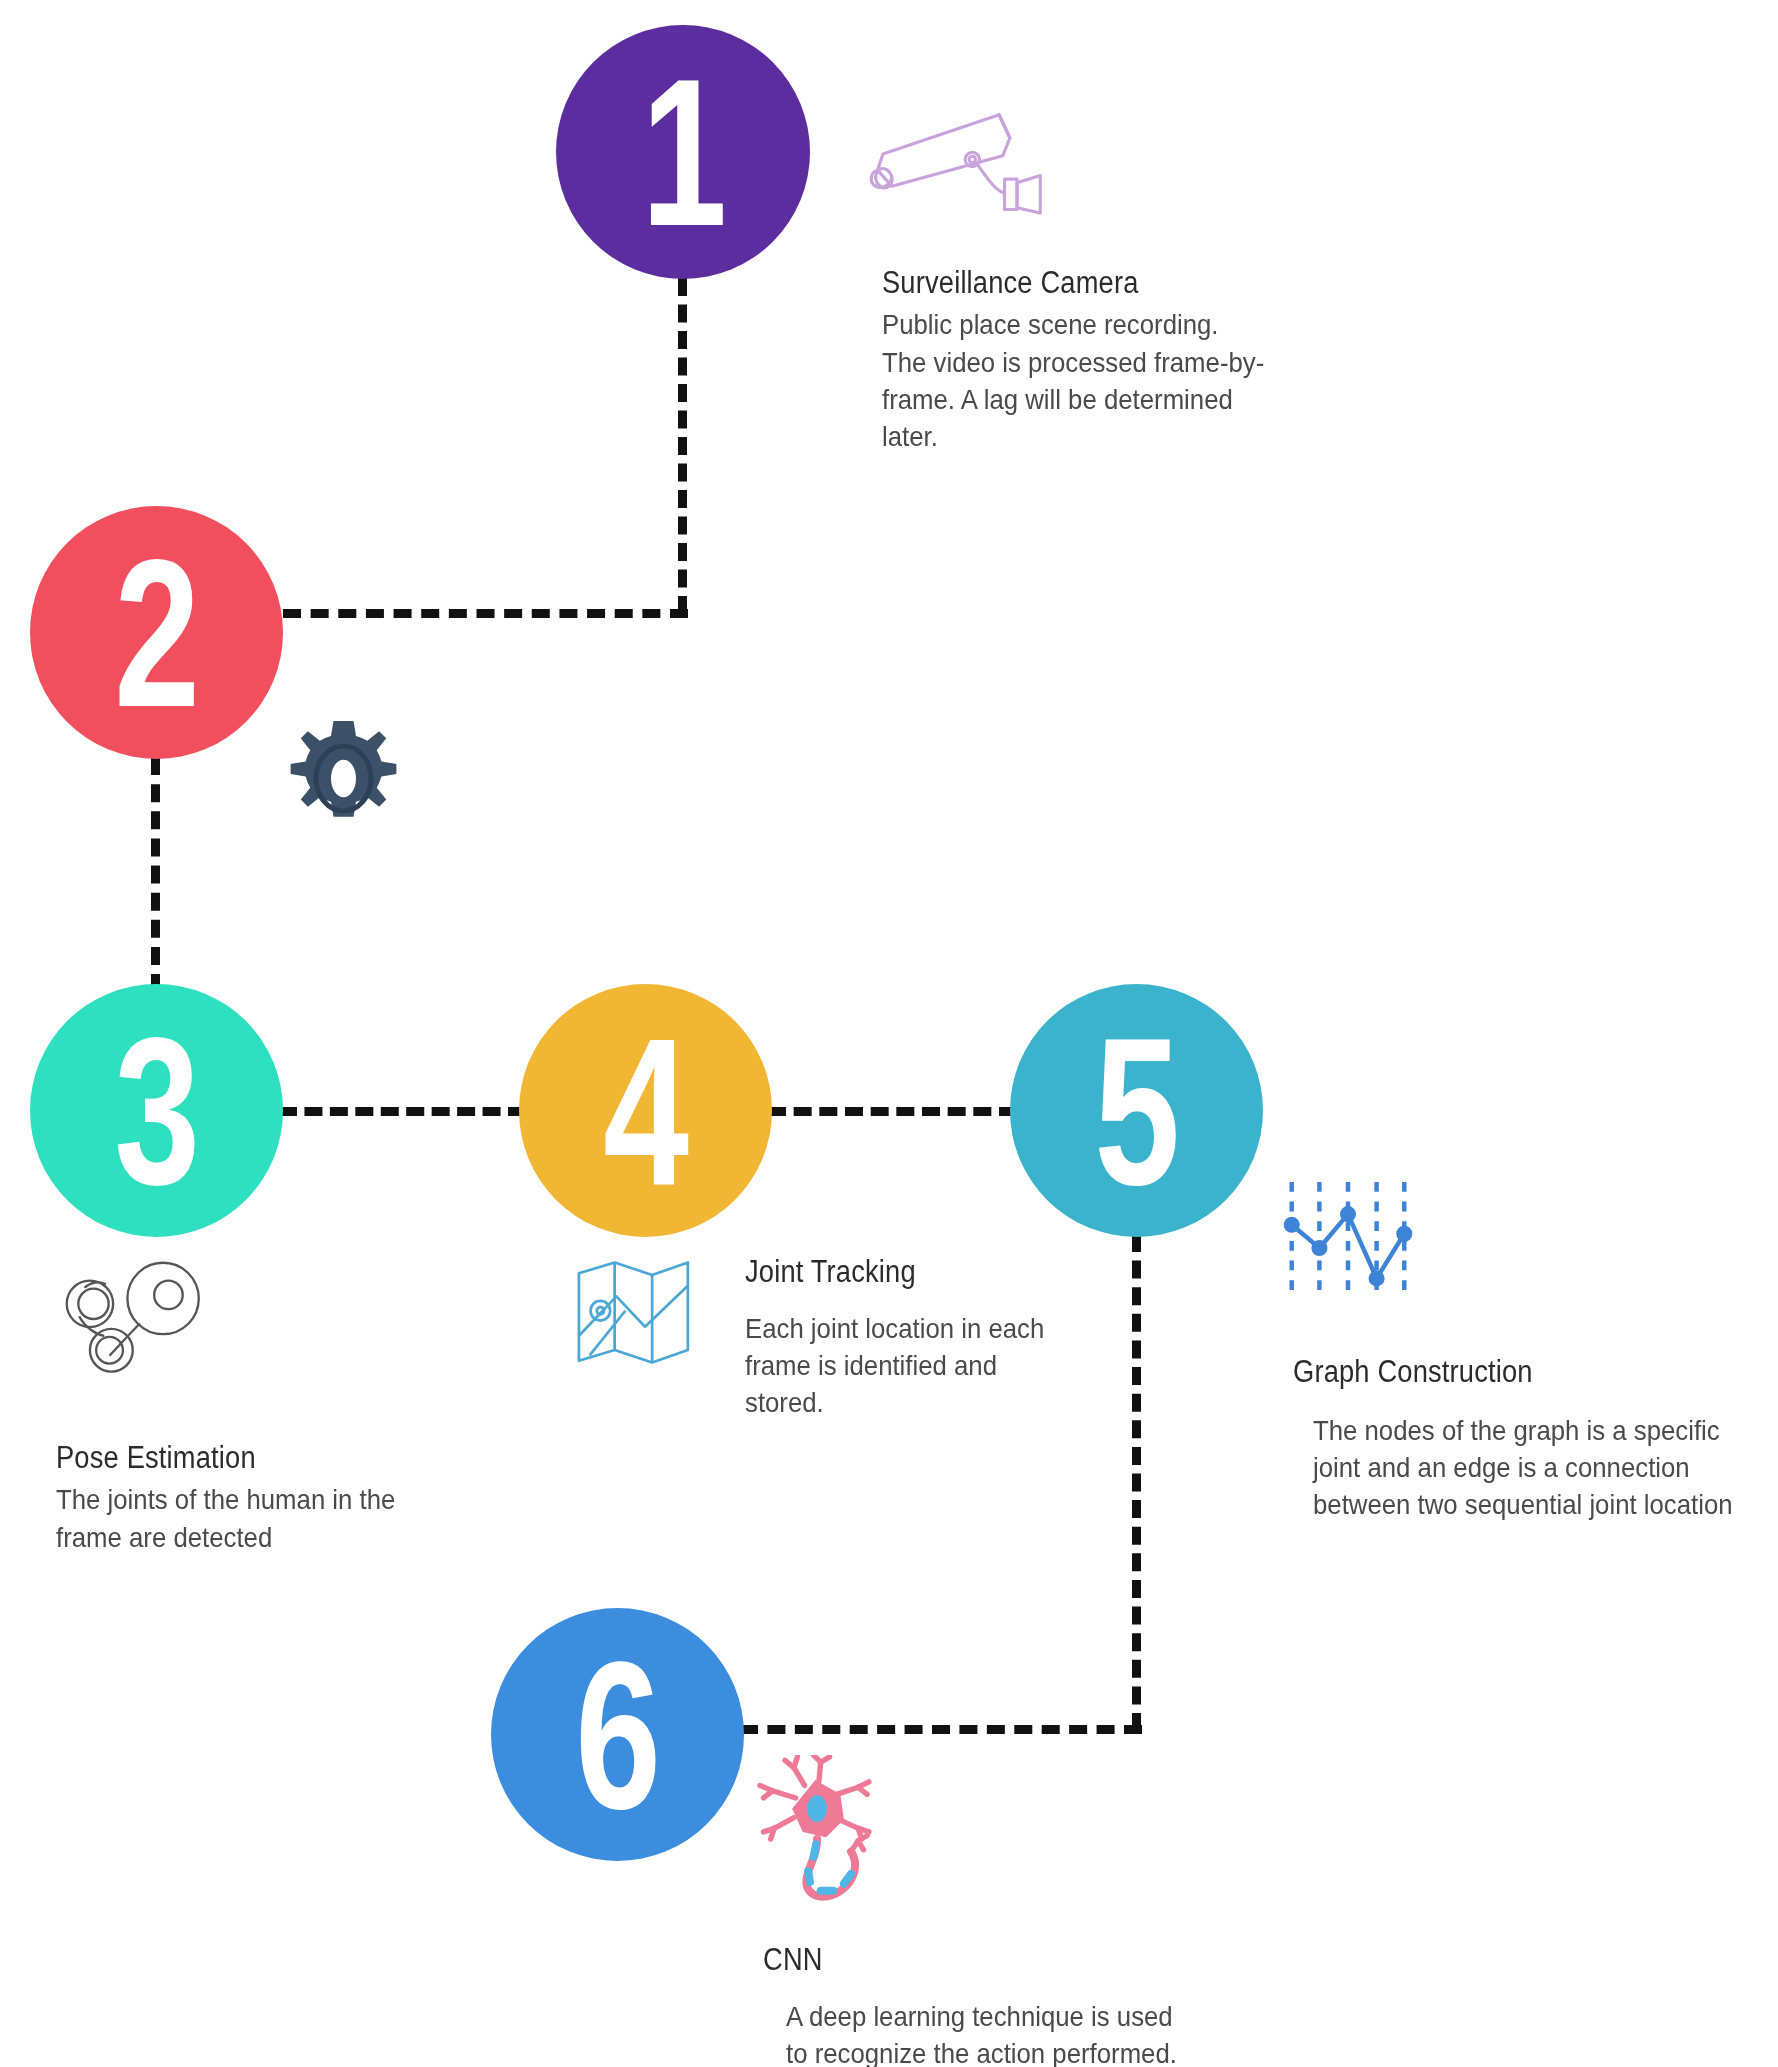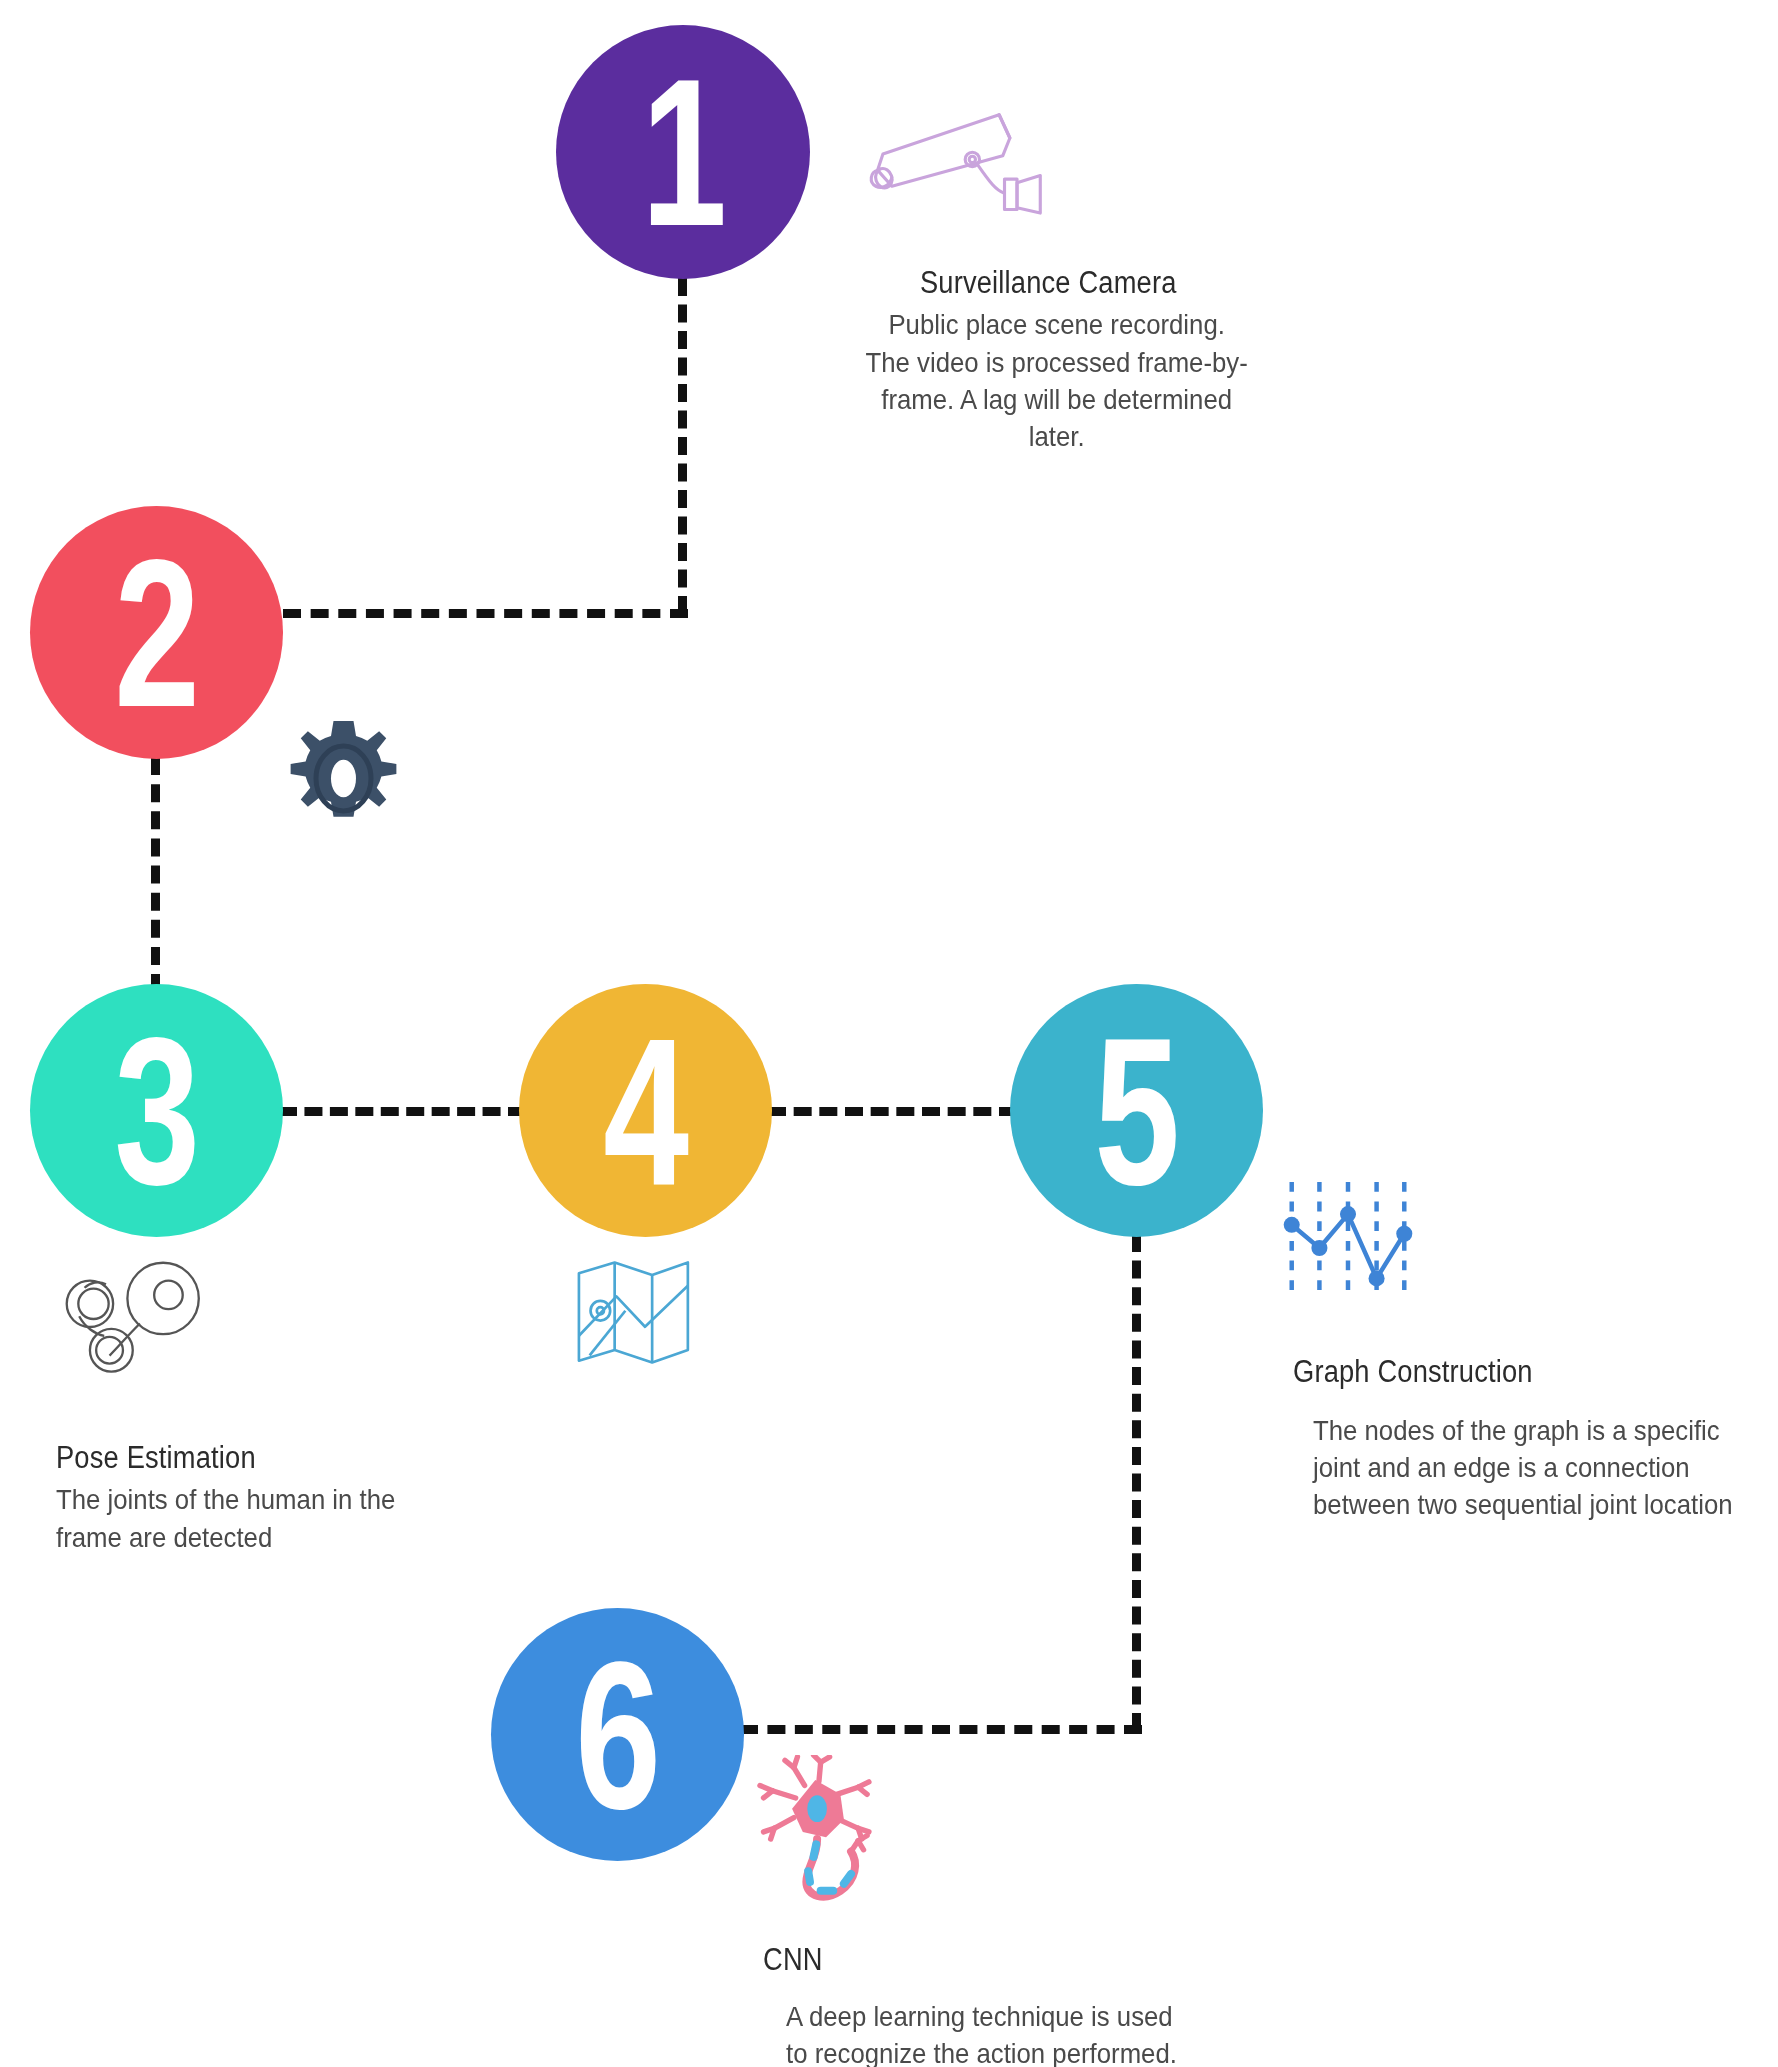--- a/index.html
+++ b/index.html
@@ -76,21 +76,21 @@
   .block-body {
     font-family: "Liberation Sans Narrow", "Liberation Sans", sans-serif;
     font-size: 28px;
     line-height: 1.33;
     color: #4a4a4a;
     transform: scaleX(0.92);
     transform-origin: left top;
   }
 
   
-  #block-1 { left: 863px;  top: 265px;  width: 421px; text-align: center; }
+  #block-1 { left: 882px;  top: 265px;  width: 421px; }
   #block-2 { left: 460px;  top: 673px;  width: 502px; }
   #block-3 { left: 56px;   top: 1440px; width: 412px; }
   #block-4 { left: 745px;  top: 1254px; width: 358px; }
   #block-5 { left: 1293px; top: 1354px; width: 502px; }
   #block-6 { left: 763px;  top: 1942px; width: 466px; }
 
   
   #block-4 .block-body { margin-top: 19.7px; }
   #block-5 .block-body { margin-top: 21.5px; margin-left: 19.7px; }
   #block-6 .block-body { margin-top: 19.7px; margin-left: 23px; }
@@ -253,20 +253,24 @@
     <div class="block-title">Surveillance Camera</div>
     <div class="block-body">Public place scene recording. The video is processed frame-by-frame. A lag will be determined later.</div>
   </div>
 
 
   <div class="block" id="block-3">
     <div class="block-title">Pose Estimation</div>
     <div class="block-body">The joints of the human in the frame are detected</div>
   </div>
 
+  <div class="block" id="block-4">
+    <div class="block-title">Joint Tracking</div>
+    <div class="block-body">Each joint location in each frame is identified and stored.</div>
+  </div>
 
   <div class="block" id="block-5">
     <div class="block-title">Graph Construction</div>
     <div class="block-body">The nodes of the graph is a specific joint and an edge is a connection between two sequential joint location</div>
   </div>
 
   <div class="block" id="block-6">
     <div class="block-title">CNN</div>
     <div class="block-body">A deep learning technique is used to recognize the action performed.</div>
   </div>

